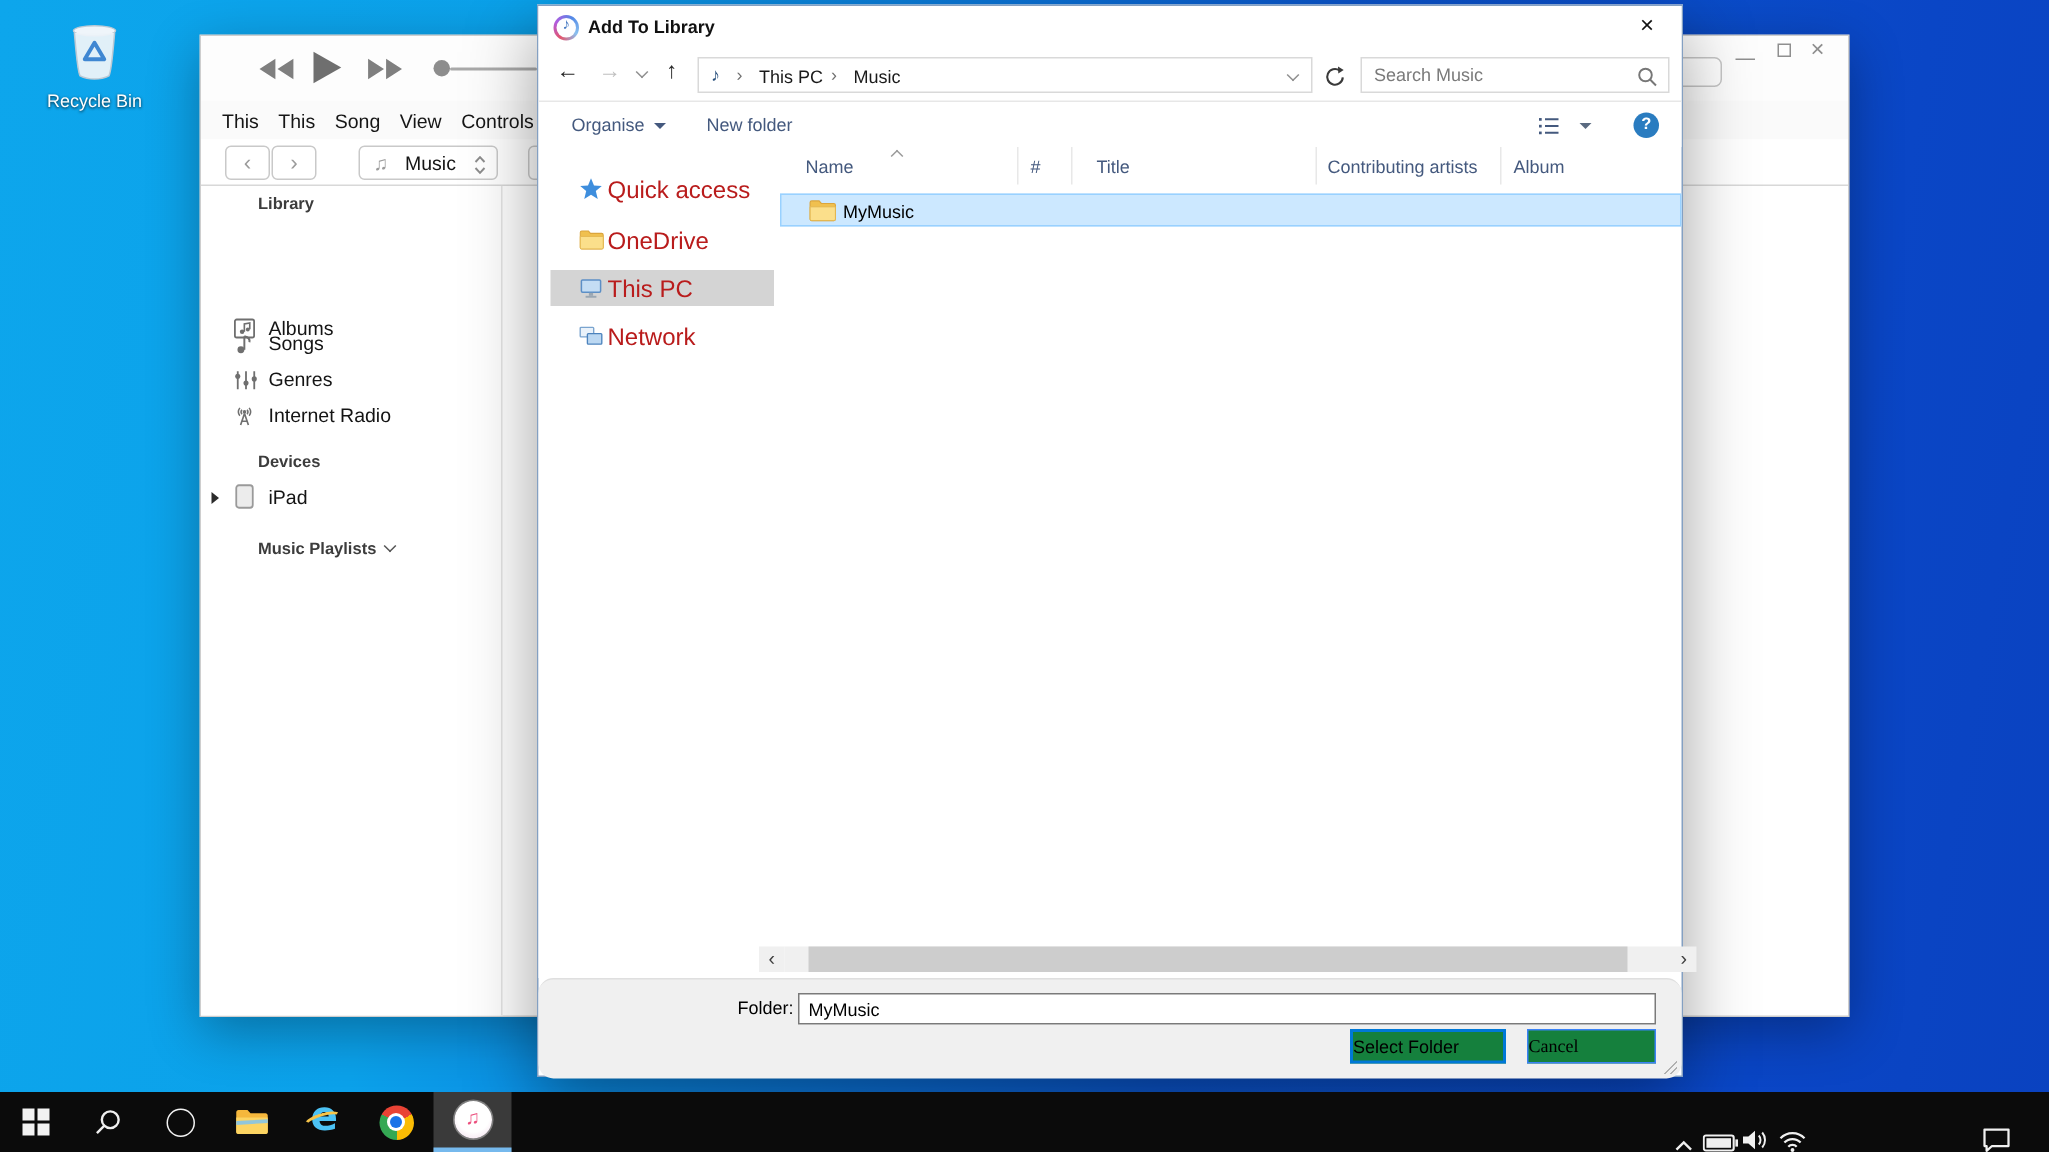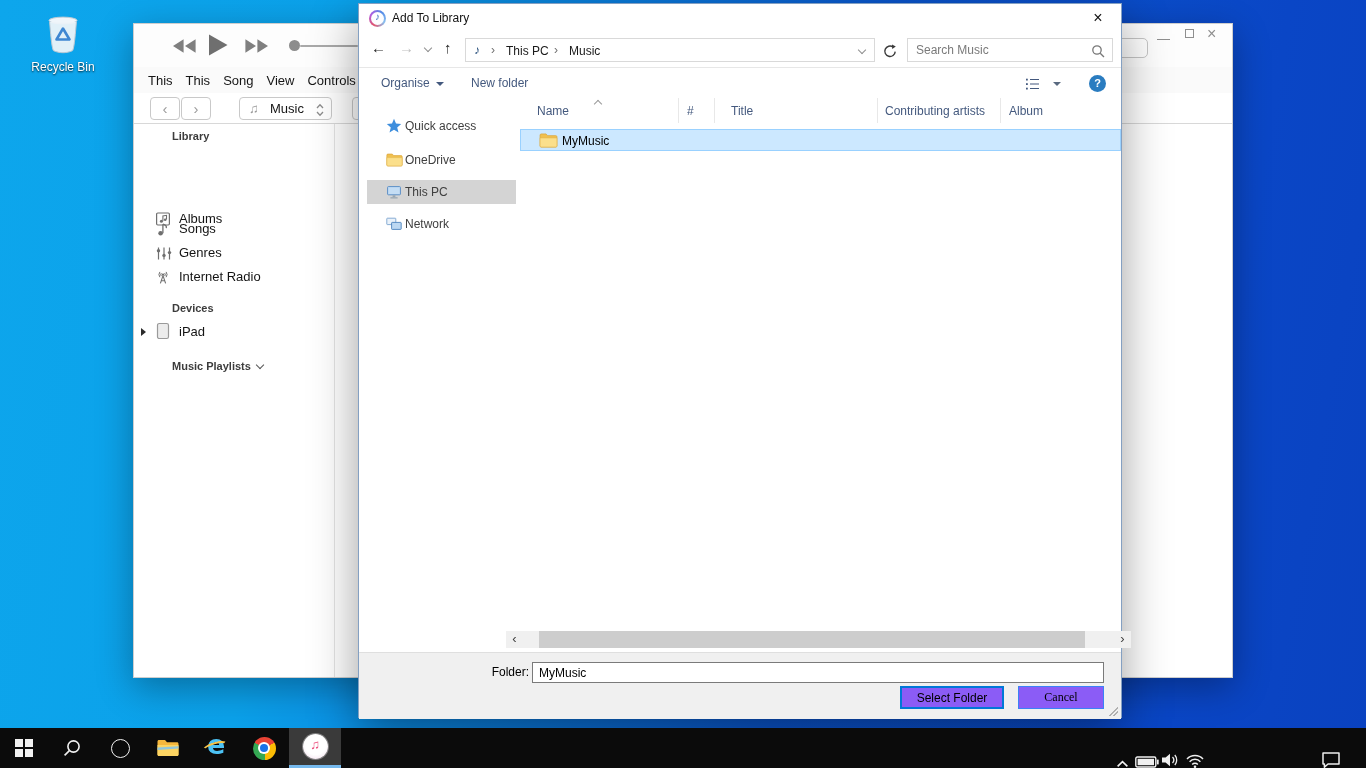--- a/index.html
+++ b/index.html
@@ -41,21 +41,21 @@
   .srow.sel{background:#d9d9d9;}
   .srow .sic{position:absolute;left:20px;top:3px;}
   .srow .stx{position:absolute;left:45px;top:4px;font-size:13px;color:#141414;}
   .expander{position:absolute;left:7px;top:8px;width:0;height:0;border-left:5px solid #2b2b2b;border-top:4px solid transparent;border-bottom:4px solid transparent;}
   .chevdn{display:inline-block;width:6px;height:6px;border-right:1.4px solid #555;border-bottom:1.4px solid #555;transform:rotate(45deg);margin-left:6px;vertical-align:2px;}
 
   
   .dlg{left:358px;top:3px;width:764px;height:715px;background:#fff;z-index:5;
     border:1px solid #84a0c2;box-shadow:0 16px 44px rgba(0,0,0,.38);}
   .dlg-title{position:absolute;left:0;top:0;width:100%;height:29px;background:#fff;}
-  .dlg-title .ttx{position:absolute;left:33px;top:0;line-height:29px;font-size:12px;color:#111;}
+  .dlg-title .ttx{position:absolute;left:33px;top:0;line-height:29px;font-size:12px;color:#111;font-weight:bold;}
   .appico{position:absolute;left:10px;top:6px;width:17px;height:17px;border-radius:50%;
     background:conic-gradient(from 210deg,#e2556d,#b15be0,#5389e6,#8ac0f0,#e2556d);}
   .appico .core{position:absolute;left:2px;top:2px;width:13px;height:13px;border-radius:50%;background:#fdfdff;}
   .appico .n{position:absolute;left:0;top:1px;width:17px;text-align:center;font-size:10px;color:#3f74c0;}
   .dlg-close{position:absolute;right:12px;top:3px;width:22px;height:22px;text-align:center;font-size:16px;line-height:22px;color:#111;}
   .dlg-nav{position:absolute;left:0;top:29px;width:100%;height:34px;background:#fff;}
   .nvg{position:absolute;top:6px;font-size:15px;}
   .addr{position:absolute;left:106px;top:5px;width:410px;height:24px;border:1px solid #d9d9d9;background:#fff;}
   .addr .anote{position:absolute;left:8px;top:4px;color:#29507c;font-size:12px;}
   .addr .sep{position:absolute;top:4px;color:#707070;font-size:12px;}
@@ -67,37 +67,37 @@
   .sbox input::placeholder{color:#7a7a7a;opacity:1;}
   .dlg-cmd{position:absolute;left:0;top:63px;width:100%;height:31px;border-top:1px solid #e7e7e7;background:#fff;}
   .cmdtx{position:absolute;top:8px;font-size:12px;color:#44597e;}
   .tri-dn{display:inline-block;width:0;height:0;border-left:4px solid transparent;border-right:4px solid transparent;border-top:4px solid #44597e;margin-left:6px;vertical-align:1px;}
   .helpbtn{position:absolute;left:730px;top:7px;width:17px;height:17px;border-radius:50%;background:#2a7cc0;
     color:#fff;font-weight:bold;font-size:11px;text-align:center;line-height:17px;}
   .dlg-side{position:absolute;left:0;top:94px;width:159px;height:554px;background:#fff;}
   .drow{position:absolute;left:8px;width:149px;height:24px;}
   .drow.sel{background:#d4d4d4;}
   .drow .dic{position:absolute;left:19px;top:4px;}
-  .drow .dtx{position:absolute;left:38px;top:5px;font-size:12px;color:#404040;}
+  .drow .dtx{position:absolute;left:38px;top:5px;font-size:16px;color:#b91c1c;}
   .hdrrow{position:absolute;left:159px;top:94px;height:25px;display:flex;}
   .hcell{height:25px;border-right:1px solid #e8e8e8;font-size:12px;color:#44597e;padding-top:6px;}
   .c0{width:161px;padding-left:19px;} .c1{width:36px;padding-left:8px;} .c2{width:163px;padding-left:16px;}
   .c3{width:123px;padding-left:7px;} .c4{width:122px;padding-left:8px;border-right:0;}
   .caretup{position:absolute;left:236px;top:97px;width:6px;height:6px;border-left:1.3px solid #9a9a9a;border-top:1.3px solid #9a9a9a;transform:rotate(45deg);}
   .filerow{position:absolute;left:161px;top:125px;width:601px;height:22px;background:#cce8ff;border:1px solid #99d1ff;}
   .filerow .fic{position:absolute;left:18px;top:3px;}
   .filerow .ftx{position:absolute;left:41px;top:4px;font-size:12px;color:#000;}
   .hscroll{position:absolute;left:164px;top:627px;width:591px;height:17px;background:#f0f0f0;}
   .harr{position:absolute;top:0;width:17px;height:17px;text-align:center;line-height:16px;color:#3f3f3f;font-size:13px;background:#f0f0f0;}
   .hthumb{position:absolute;left:16px;top:0;width:546px;height:17px;background:#cdcdcd;}
-  .dlg-foot{position:absolute;left:0;top:648px;width:100%;height:67px;background:#f0f0f0;border-top:1px solid #dfdfdf;}
+  .dlg-foot{position:absolute;left:0;top:648px;width:100%;height:67px;background:#f0f0f0;border-top:1px solid #dfdfdf;border-radius:10px;}
   .flabel{position:absolute;left:120px;top:9px;width:50px;height:21px;line-height:21px;text-align:right;font-size:12px;color:#000;}
   .finput{position:absolute;left:173px;top:9px;width:572px;height:21px;border:1px solid #7a7a7a;background:#fff;
     font-family:"Liberation Sans",sans-serif;font-size:12px;color:#000;padding:0 6px;outline:0;}
-  .btn{position:absolute;top:33px;height:23px;background:#8b5cf6;font-size:12px;text-align:center;line-height:20px;color:#000;}
+  .btn{position:absolute;top:33px;height:23px;background:#15803d;font-size:12px;line-height:20px;color:#000;}
   .btn-primary{left:541px;width:104px;border:2px solid #0078d7;}
   .btn-plain{left:659px;width:86px;border:1px solid #3b82f6;line-height:21px;font-family:Liberation Serif, serif;}
   .grip{position:absolute;right:3px;bottom:3px;width:10px;height:10px;
     background:linear-gradient(135deg,transparent 0 55%,#b0b0b0 55% 62%,transparent 62% 75%,#b0b0b0 75% 82%,transparent 82%);}
 
   
   .taskbar{left:0;top:728px;width:1366px;height:40px;background:#0b0b0b;z-index:10;}
   .tbtn{position:absolute;top:0;width:48px;height:40px;display:flex;align-items:center;justify-content:center;}
   .tbtn.active{background:#3a3a3a;border-bottom:3px solid #76b9ed;width:52px;}
   .winlogo{display:grid;grid-template-columns:8px 8px;grid-template-rows:8px 8px;gap:2px;}

